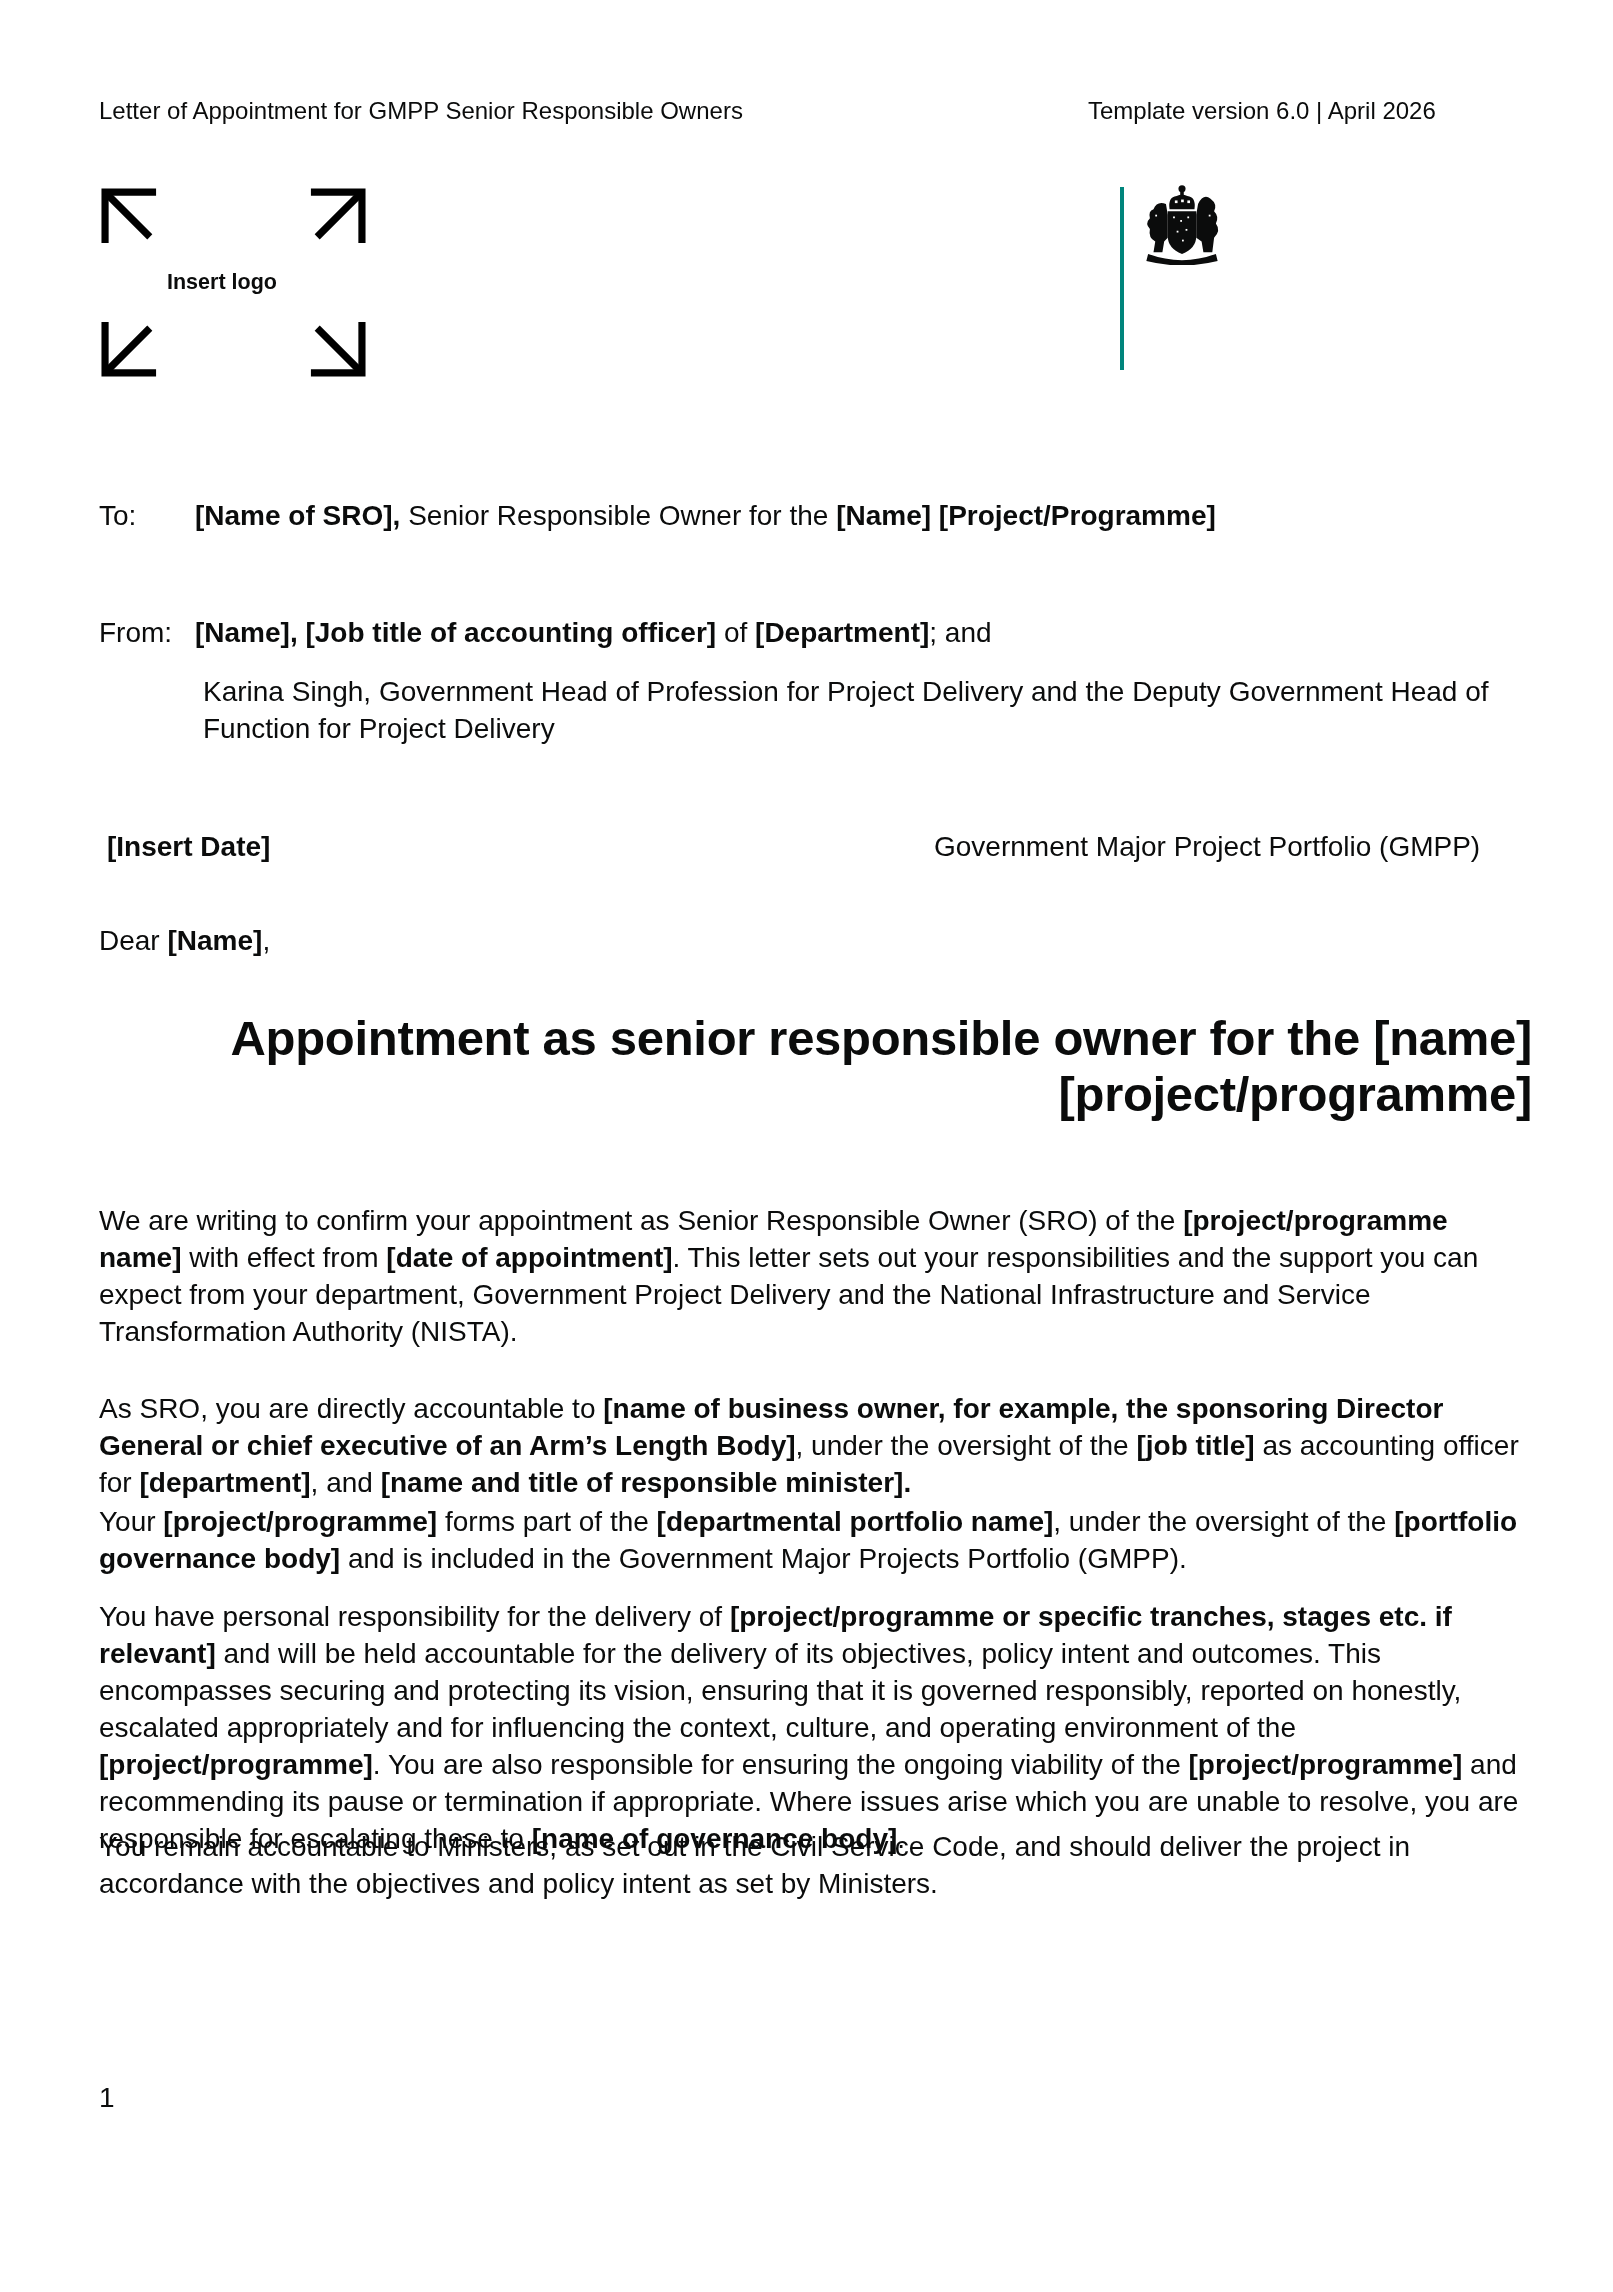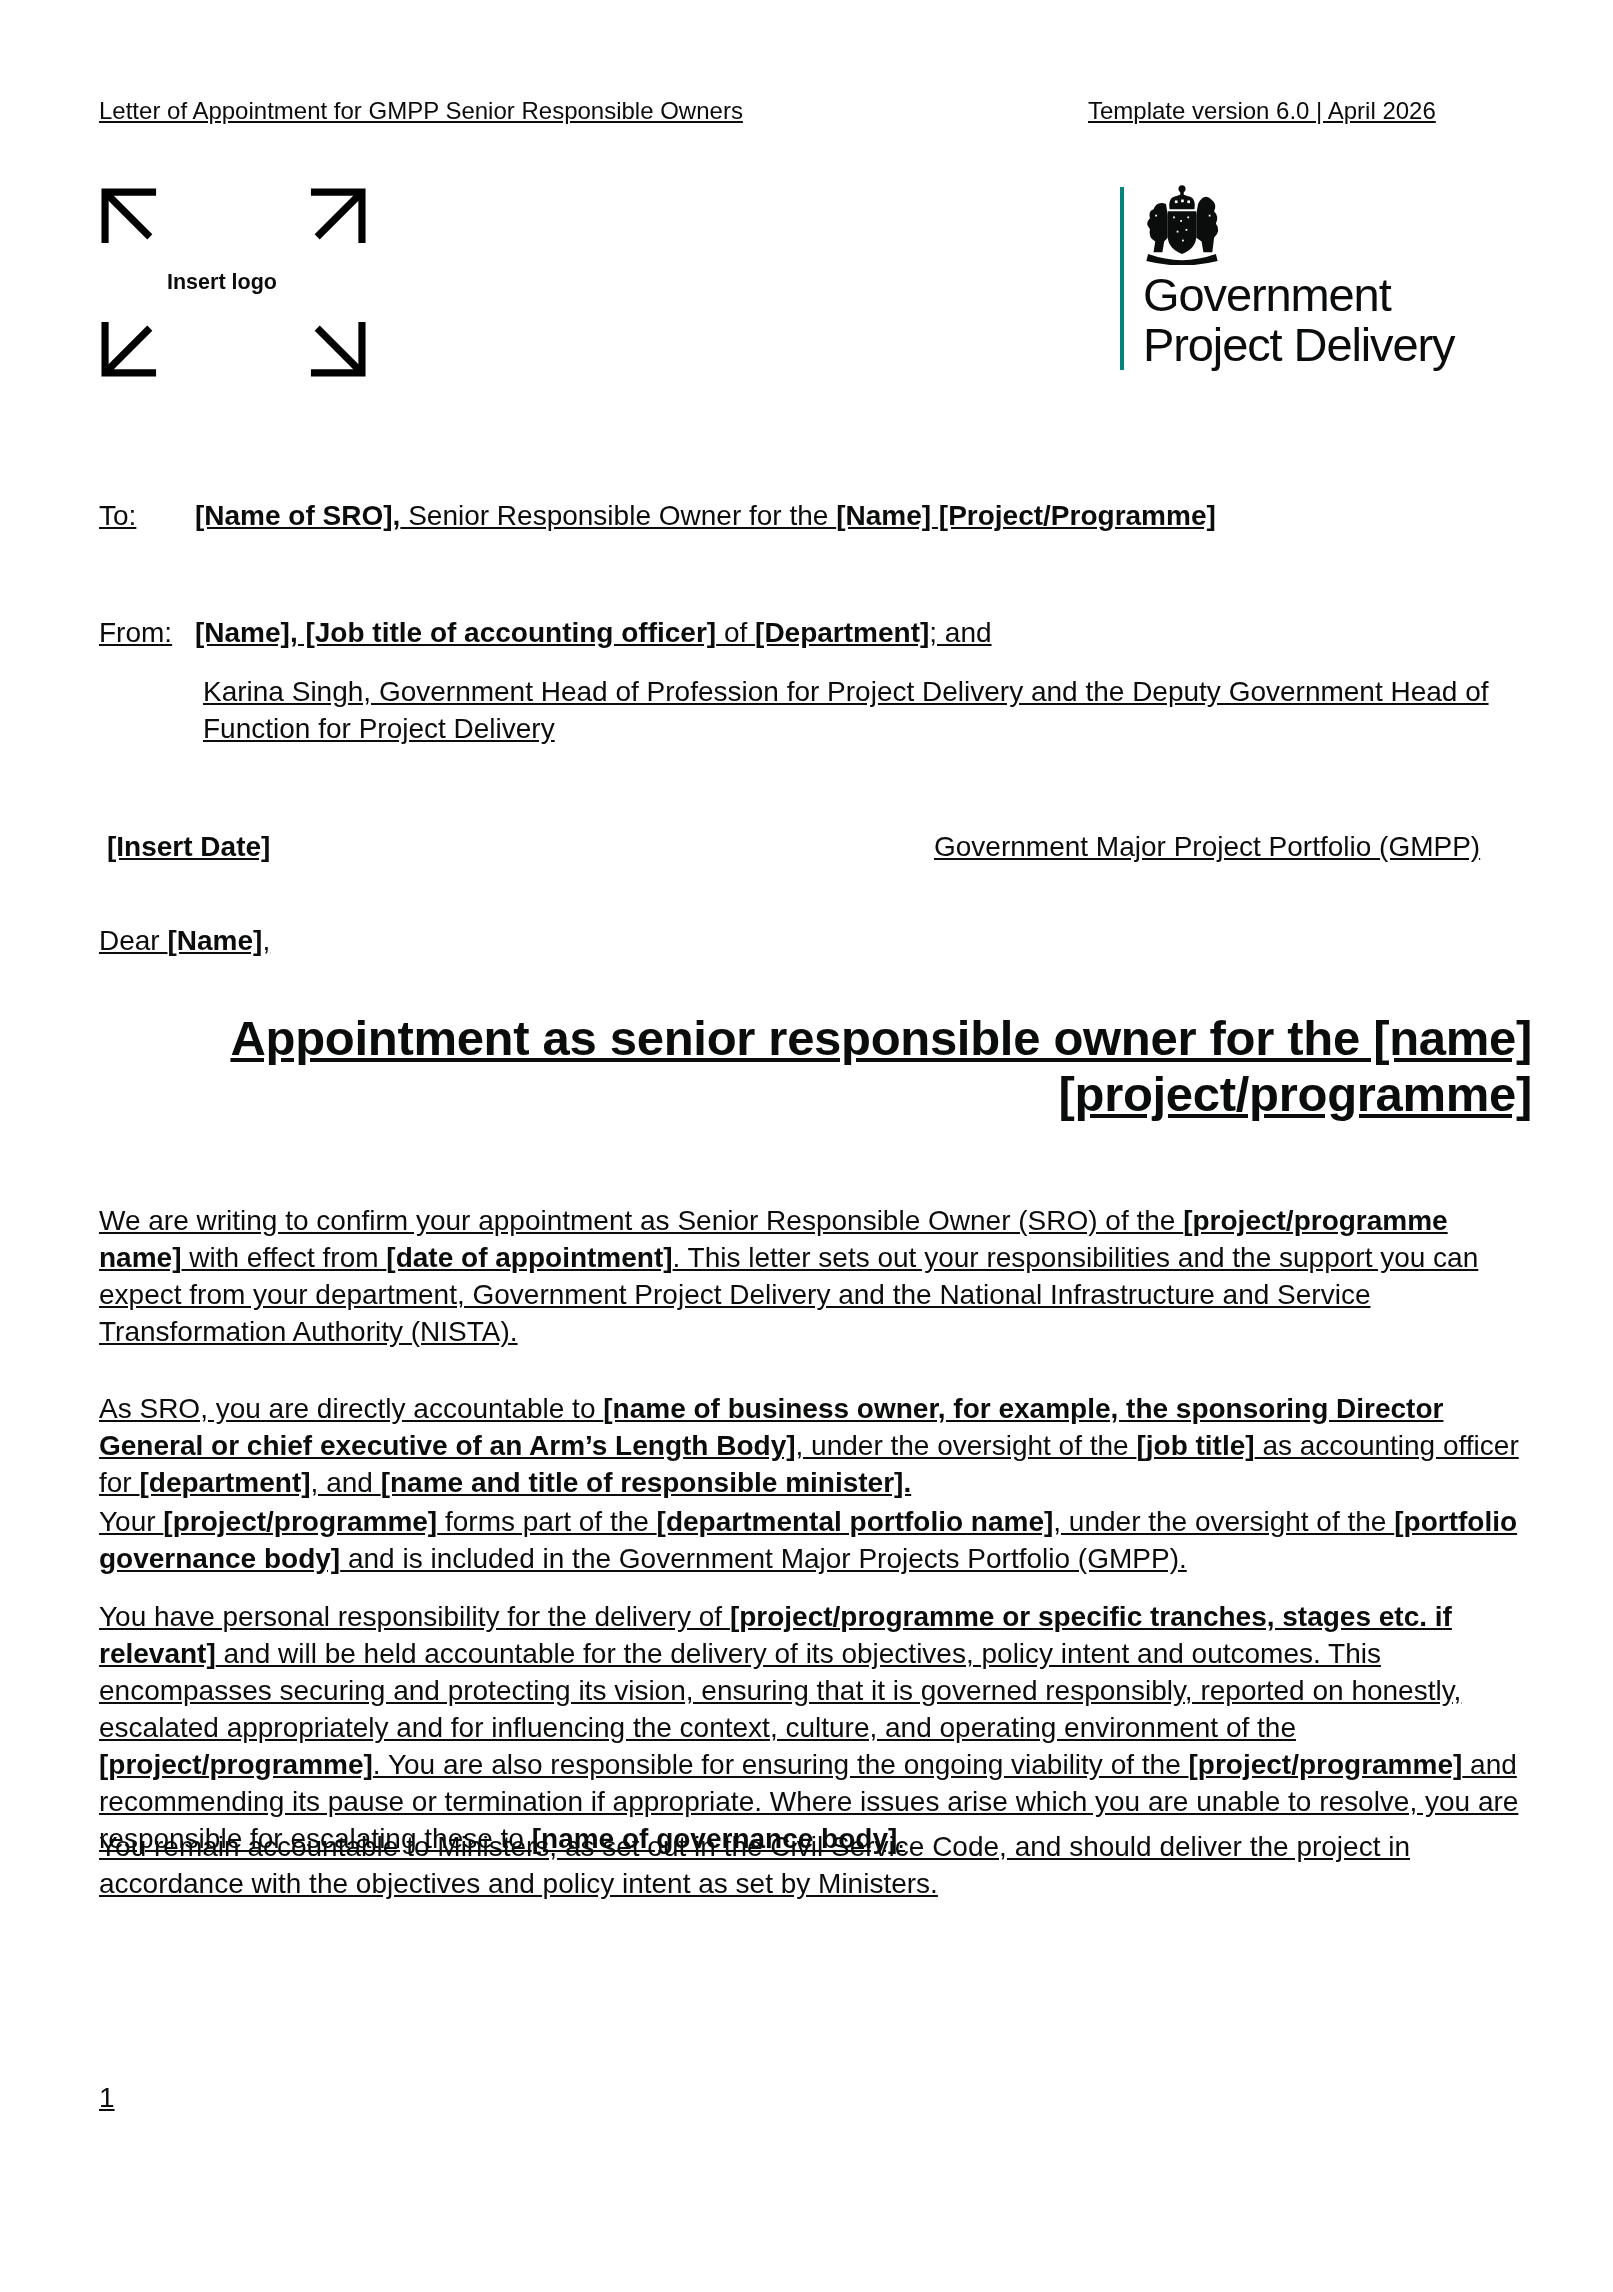--- a/index.html
+++ b/index.html
@@ -1,20 +1,20 @@
 <!DOCTYPE html>
 <html style="font-size:14.3px"><head>
 <meta charset="utf-8">
 <style>
   html, body { margin: 0; padding: 0; background: #ffffff; }
   body {
     width: 1614px; height: 2293px; position: relative; overflow: hidden;
     font-family: "Liberation Sans", sans-serif; color: #0b0c0c;
   }
-  .abs { position: absolute; text-decoration: underline; }
+  .abs { position: absolute; }
   b, .b { font-weight: 700; }
 
   
   .hdr { top: 96px; font-size: 24px; line-height: 29px; white-space: nowrap; }
   .hdr-left { left: 99px; }
   .hdr-right { left: 1088px; }
 
   
   .logo-ph { left: 97px; top: 184px; width: 273px; height: 197px; }
   .logo-ph svg { position: absolute; left: 0; top: 0; }
@@ -109,24 +109,20 @@
       <rect x="36" y="36" width="2" height="2"></rect>
         <rect x="44" y="40" width="2" height="2"></rect>
         <rect x="52" y="36" width="2" height="2"></rect>
       <rect x="40" y="52" width="2" height="2"></rect>
         <rect x="50" y="50" width="2" height="2"></rect>
         <rect x="46" y="62" width="2" height="2"></rect>
       <rect x="16" y="34" width="2" height="2"></rect>
         <rect x="76" y="34" width="2" height="2"></rect>
     </g>
   </svg>
-  <div class="gpd-text">
-    <div>Government</div>
-    <div>Project Delivery</div>
-  </div>
 </div>
 
 <div class="abs txt label to-row">To:</div>
 <div class="abs txt field to-row"><b>[Name of SRO],</b><span> Senior Responsible Owner for the </span><b>[Name] [Project/Programme]</b></div>
 
 <div class="abs txt label from-row">From:</div>
 <div class="abs txt field from-row"><b>[Name], [Job title of accounting officer]</b><span> of </span><b>[Department]</b><span>; and</span></div>
 <div class="abs txt field from-extra" style="width:1370px;margin-left:8px;">Karina Singh, Government Head of Profession for Project Delivery and the Deputy Government Head of Function for Project Delivery</div>
 
 <div class="abs txt date b">[Insert Date]</div>

